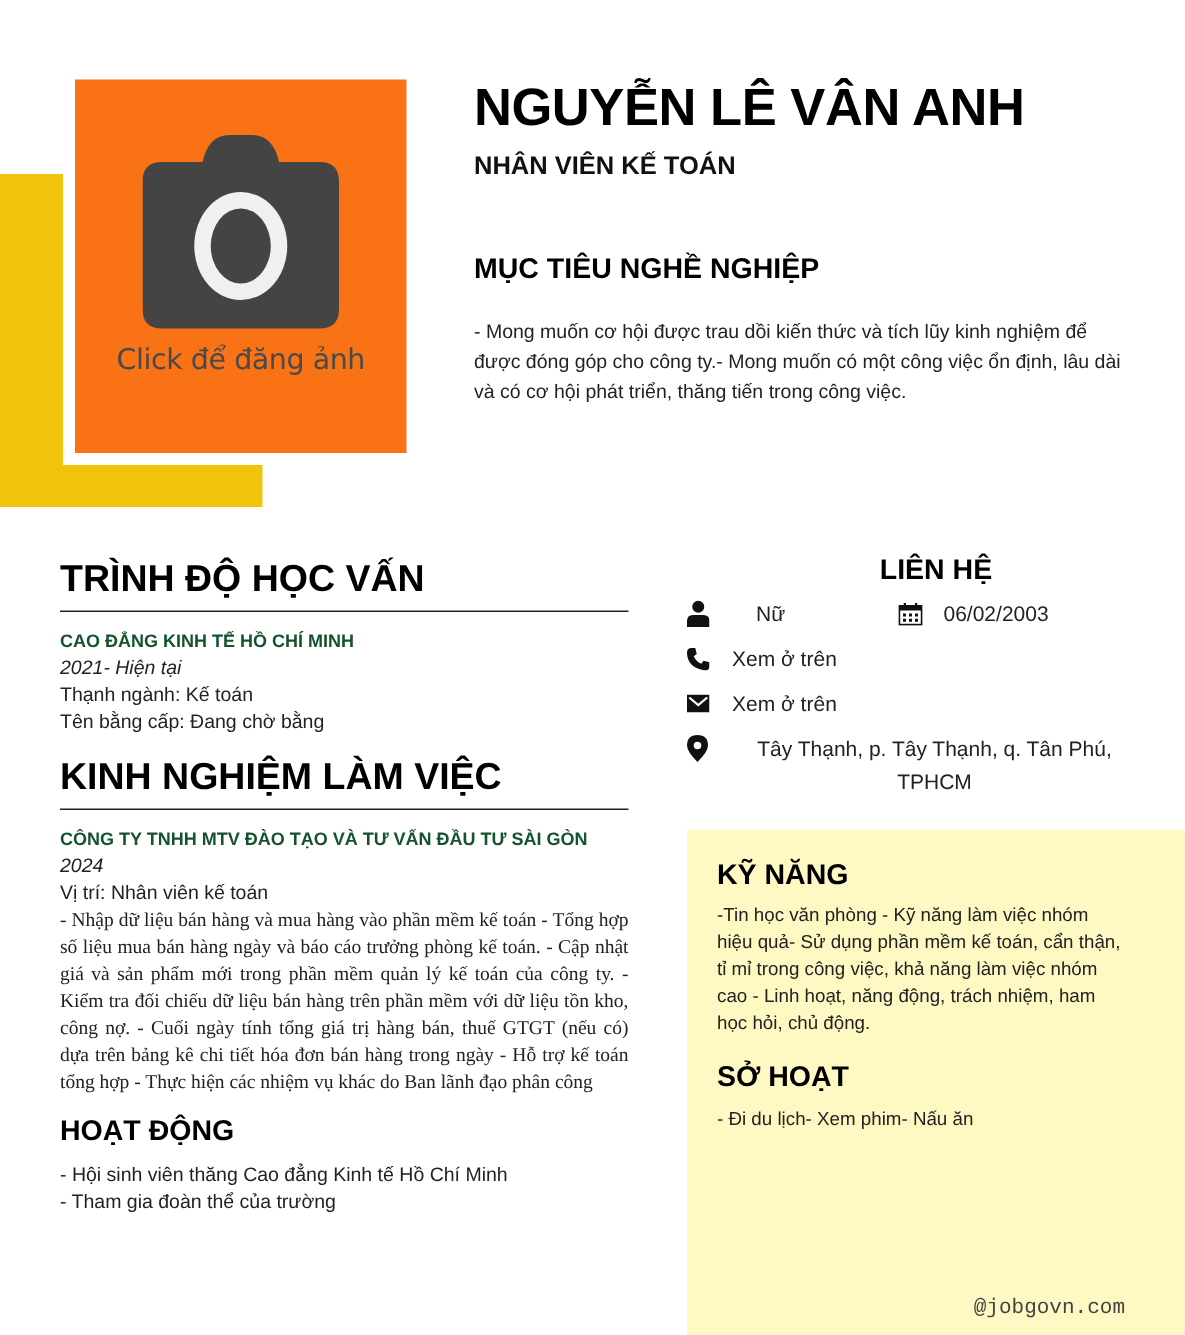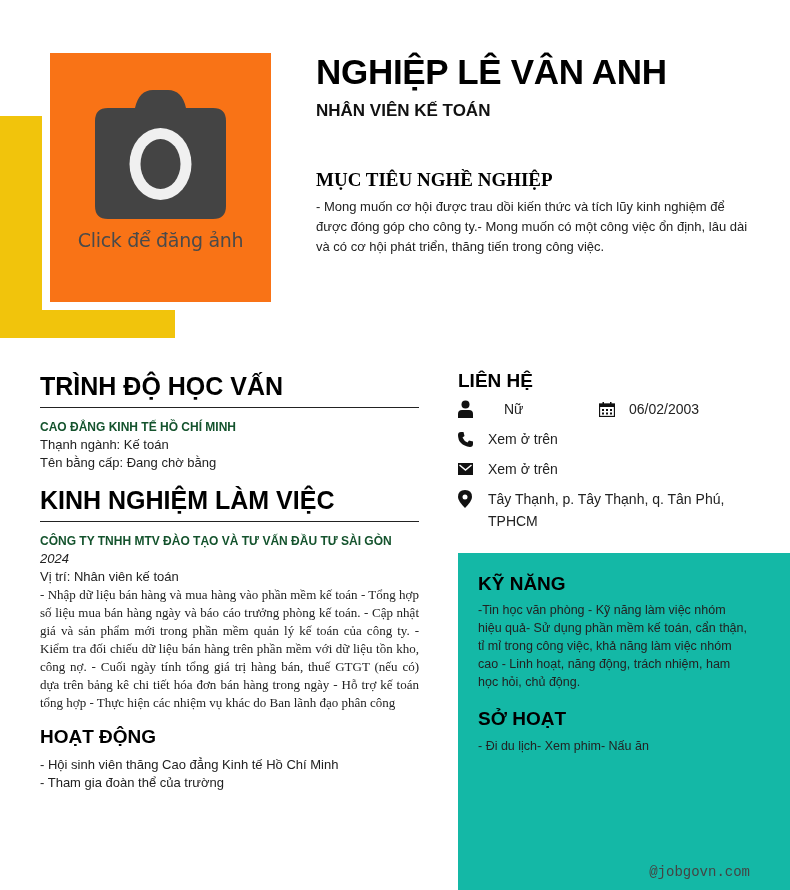--- a/index.html
+++ b/index.html
@@ -10,43 +10,43 @@
   .yellow-h { position: absolute; left: 0; top: 310px; width: 175px; height: 28px; background: #f1c40c; }
   .photo { position: absolute; left: 50px; top: 53px; width: 221px; height: 249px; background: #f97316; cursor: pointer; }
   .photo svg { position: absolute; left: 45px; top: 37px; }
   .photo-label { position: absolute; left: 0; width: 100%; top: 176px; text-align: center; font-family: "DejaVu Sans", sans-serif; font-size: 19px; color: #4a4a4a; letter-spacing: -0.3px; }
 
   .name { position: absolute; left: 316px; top: 52px; font-size: 35px; font-weight: bold; color: #000; letter-spacing: -0.3px; }
   .job-title { position: absolute; left: 316px; top: 101px; font-size: 17px; font-weight: bold; color: #111; }
 
   .h2 { font-size: 19px; font-weight: bold; color: #000; }
   .objective { position: absolute; left: 316px; top: 169px; width: 440px; }
-  .objective .h2 { margin-bottom: 6px; font-family: Liberation Serif, serif; }
+  .objective .h2 { margin-bottom: 20px; }
   .body-text { font-size: 13px; line-height: 20px; color: #222; }
 
   .left-col { position: absolute; left: 40px; top: 372px; width: 379px; }
   .sec-head { font-size: 25px; font-weight: bold; color: #000; padding-bottom: 6px; border-bottom: 1px solid #222; margin-bottom: 10px; }
   .org { font-size: 12px; font-weight: bold; color: #14532d; line-height: 18px; }
   .italic { font-style: italic; font-size: 13px; line-height: 18px; }
   .line { font-size: 13px; line-height: 18px; }
   .justify { text-align: justify; font-family: Liberation Serif, serif; }
   .section { margin-bottom: 14px; }
   .act-head { font-size: 19px; font-weight: bold; color: #000; margin-bottom: 8px; }
 
-  .contact { position: absolute; left: 458px; top: 370px; width: 332px; }
+  .contact { position: absolute; left: 458px; top: 370px; width: 332px; text-align: center; }
   .contact .h2 { margin-bottom: 6px; }
   .c-row { display: flex; align-items: flex-start; height: 30px; font-size: 14px; line-height: 22px; }
   .c-row .ic { width: 30px; height: 22px; display: flex; align-items: center; }
   .c-row .val { color: #222; }
   .c-row.addr { height: auto; }
   .c-cell { display: flex; width: 141px; gap: 16px; }
   .c-cell2 { display: flex; }
   .c-cell2 .ic { width: 30px; }
 
-  .beige { position: absolute; left: 458px; top: 553px; width: 332px; height: 337px; background: #14b8a6; }
+  .beige { position: absolute; left: 458px; top: 553px; width: 332px; height: 337px; background: #fef9c3; }
   .skills { position: absolute; left: 20px; top: 20px; width: 270px; }
   .skills .h2 { margin-bottom: 6px; }
   .skills .body-text { font-size: 12.5px; line-height: 18px; }
   .hobbies { position: absolute; left: 20px; top: 155px; width: 290px; }
   .hobbies .h2 { margin-bottom: 6px; }
   .hobbies .body-text { font-size: 12.5px; }
   .watermark { position: absolute; right: 40px; bottom: 10px; font-family: "Liberation Mono", "DejaVu Sans Mono", monospace; font-size: 14px; color: #444; }
 </style>
 </head>
 <body>
@@ -56,32 +56,33 @@
 
 <div class="photo">
   <svg width="131" height="130" viewBox="0 0 131 130">
     <path d="M40 18 Q44 0 58 0 L73 0 Q87 0 91 18 L118 18 Q131 18 131 31 L131 116 Q131 129 118 129 L13 129 Q0 129 0 116 L0 31 Q0 18 13 18 Z" fill="#444444"></path>
     <ellipse cx="65.5" cy="74" rx="31" ry="36" fill="#f0f0f0"></ellipse>
     <ellipse cx="65.5" cy="74" rx="20" ry="25" fill="#444444"></ellipse>
   </svg>
   <div class="photo-label">Click để đăng ảnh</div>
 </div>
 
-<div class="name">NGHIỆP LÊ VÂN ANH</div>
+<div class="name">NGUYỄN LÊ VÂN ANH</div>
 <div class="job-title">NHÂN VIÊN KẾ TOÁN</div>
 
 <div class="objective">
   <div class="h2">MỤC TIÊU NGHỀ NGHIỆP</div>
   <div class="body-text">-  Mong muốn cơ hội được trau dồi kiến thức và tích lũy kinh nghiệm để được đóng góp cho công ty.- Mong muốn có một công việc ổn định, lâu dài và có cơ hội phát triển, thăng tiến trong công việc.</div>
 </div>
 
 <div class="left-col">
   <div class="section">
     <div class="sec-head">TRÌNH ĐỘ HỌC VẤN</div>
     <div class="org">CAO ĐẲNG KINH TẾ HỒ CHÍ MINH</div>
+    <div class="italic">2021- Hiện tại</div>
     <div class="line">Thạnh ngành: Kế toán</div>
     <div class="line">Tên bằng cấp: Đang chờ bằng</div>
   </div>
 
   <div class="section">
     <div class="sec-head">KINH NGHIỆM LÀM VIỆC</div>
     <div class="org">CÔNG TY TNHH MTV ĐÀO TẠO VÀ TƯ VẤN ĐẦU TƯ SÀI GÒN</div>
     <div class="italic">2024</div>
     <div class="line">Vị trí: Nhân viên kế toán</div>
     <div class="line justify">- Nhập dữ liệu bán hàng và mua hàng vào phần mềm kế toán - Tổng hợp số liệu mua bán hàng ngày và báo cáo trưởng phòng kế toán. - Cập nhật giá và sản phẩm mới trong phần mềm quản lý kế toán của công ty. - Kiểm tra đối chiếu dữ liệu bán hàng trên phần mềm với dữ liệu tồn kho, công nợ. - Cuối ngày tính tổng giá trị hàng bán, thuế GTGT (nếu có) dựa trên bảng kê chi tiết hóa đơn bán hàng trong ngày - Hỗ trợ kế toán tổng hợp - Thực hiện các nhiệm vụ khác do Ban lãnh đạo phân công</div>

